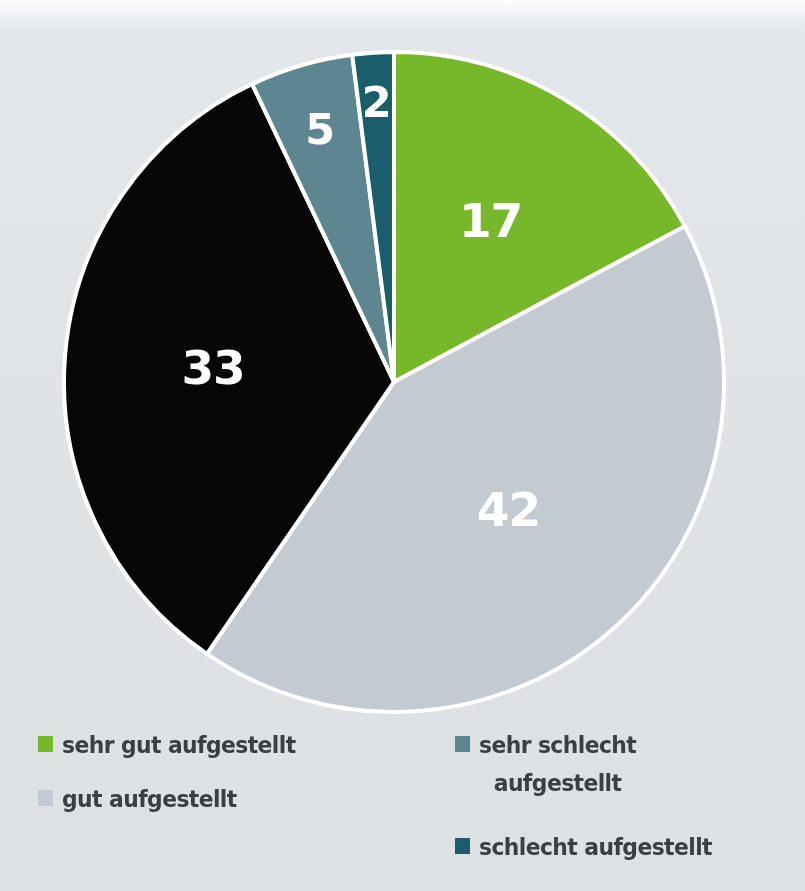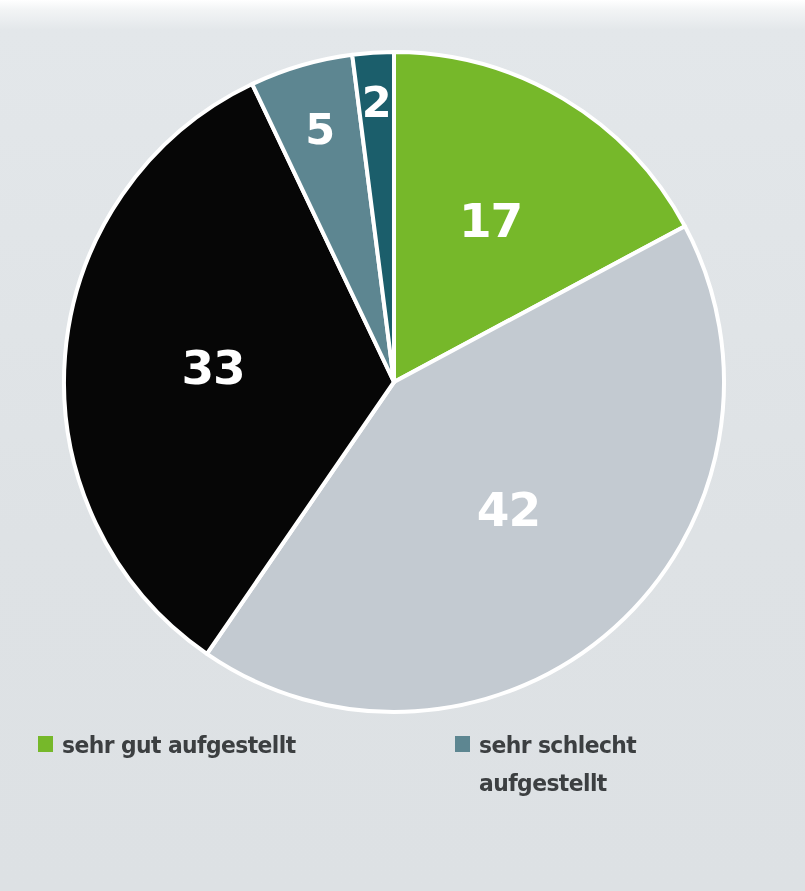--- a/index.html
+++ b/index.html
@@ -52,21 +52,21 @@
     left: 0;
     top: 726px;
     width: 805px;
     height: 165px;
   }
   .legend-col {
     position: absolute;
     top: 0;
   }
   #legend-col-left  { left: 38px;  width: 400px; text-align: center; }
-  #legend-col-right { left: 455px; width: 350px; }
+  #legend-col-right { left: 455px; width: 350px; text-align: center; }
   .legend-item {
     display: flex;
     align-items: flex-start;
     margin-bottom: 10px;
     height: 44px;
   }
   .legend-swatch {
     width: 15px;
     height: 16px;
     flex: 0 0 15px;
@@ -108,23 +108,31 @@
         </g>
     </svg>
   </div>
 
   <div id="legend">
     <div class="legend-col" id="legend-col-left">
         <div class="legend-item">
           <span class="legend-swatch" style="background: rgb(118, 184, 42);"></span>
           <span class="legend-text">sehr gut aufgestellt</span>
         </div>
+        <div class="legend-item">
+          <span class="legend-swatch" style="background: rgb(195, 202, 209);"></span>
+          <span class="legend-text">gut aufgestellt</span>
+        </div>
       </div>
     <div class="legend-col" id="legend-col-right">
         <div class="legend-item" style="height: 92px;">
           <span class="legend-swatch" style="background: rgb(93, 134, 145);"></span>
           <span class="legend-text">sehr schlecht
 aufgestellt</span>
         </div>
+        <div class="legend-item">
+          <span class="legend-swatch" style="background: rgb(27, 94, 107);"></span>
+          <span class="legend-text">schlecht aufgestellt</span>
+        </div>
       </div>
   </div>
 
 </div>
 
 </body></html>

